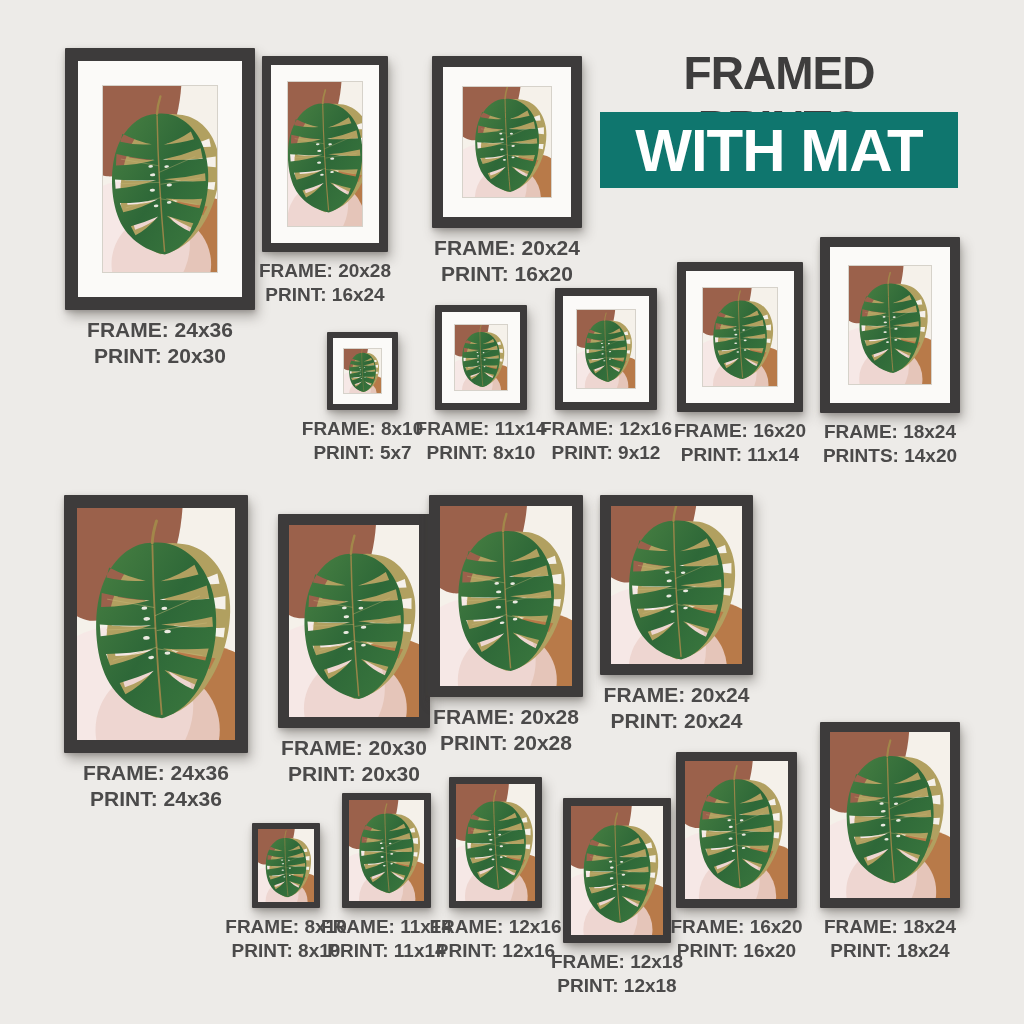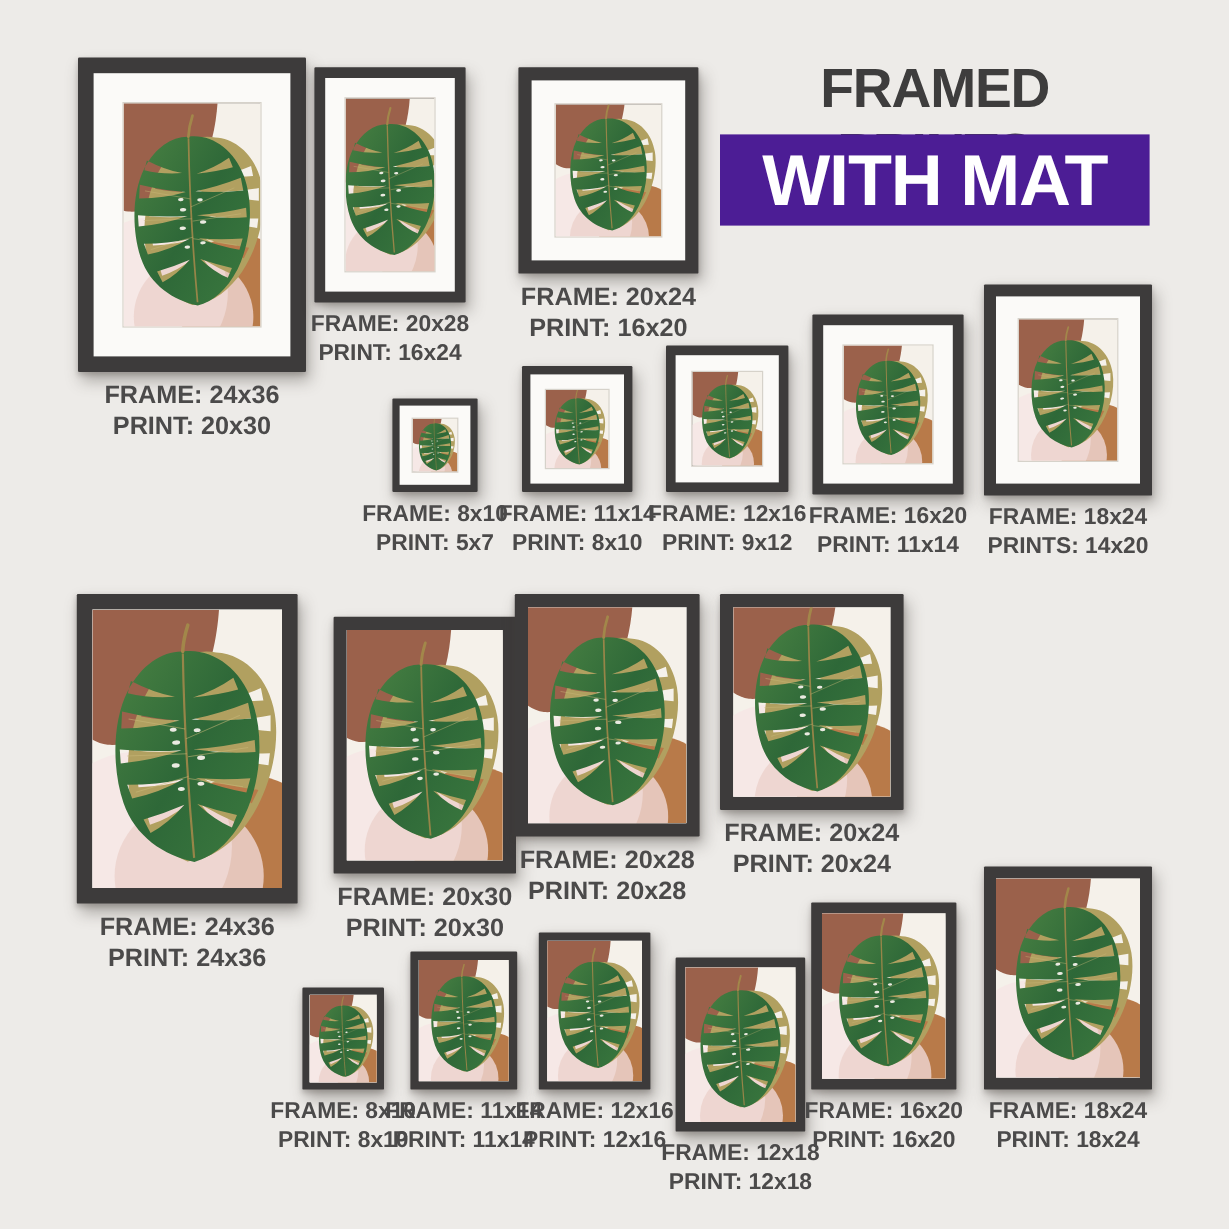--- a/index.html
+++ b/index.html
@@ -34,21 +34,21 @@
   }
 
   
   .title{
     position:absolute;left:600px;top:46px;width:358px;
     text-align:center;font-size:46px;font-weight:bold;color:#3e3d3d;
     letter-spacing:-1px;
   }
   .banner{
     position:absolute;left:600px;top:112px;width:358px;height:76px;
-    background:#4c1d95;color:#ffffff;
+    background:#0f766e;color:#ffffff;
     display:flex;align-items:center;justify-content:center;
     font-size:60px;font-weight:bold;letter-spacing:-1px;
   }
   .nomat-banner{
     position:absolute;left:769px;top:493px;width:191px;height:157px;
     background:#413f3f;color:#ffffff;
     display:flex;flex-direction:column;align-items:center;justify-content:center;
     font-size:62px;font-weight:bold;line-height:.98;letter-spacing:1px;
   }
   .footer{

